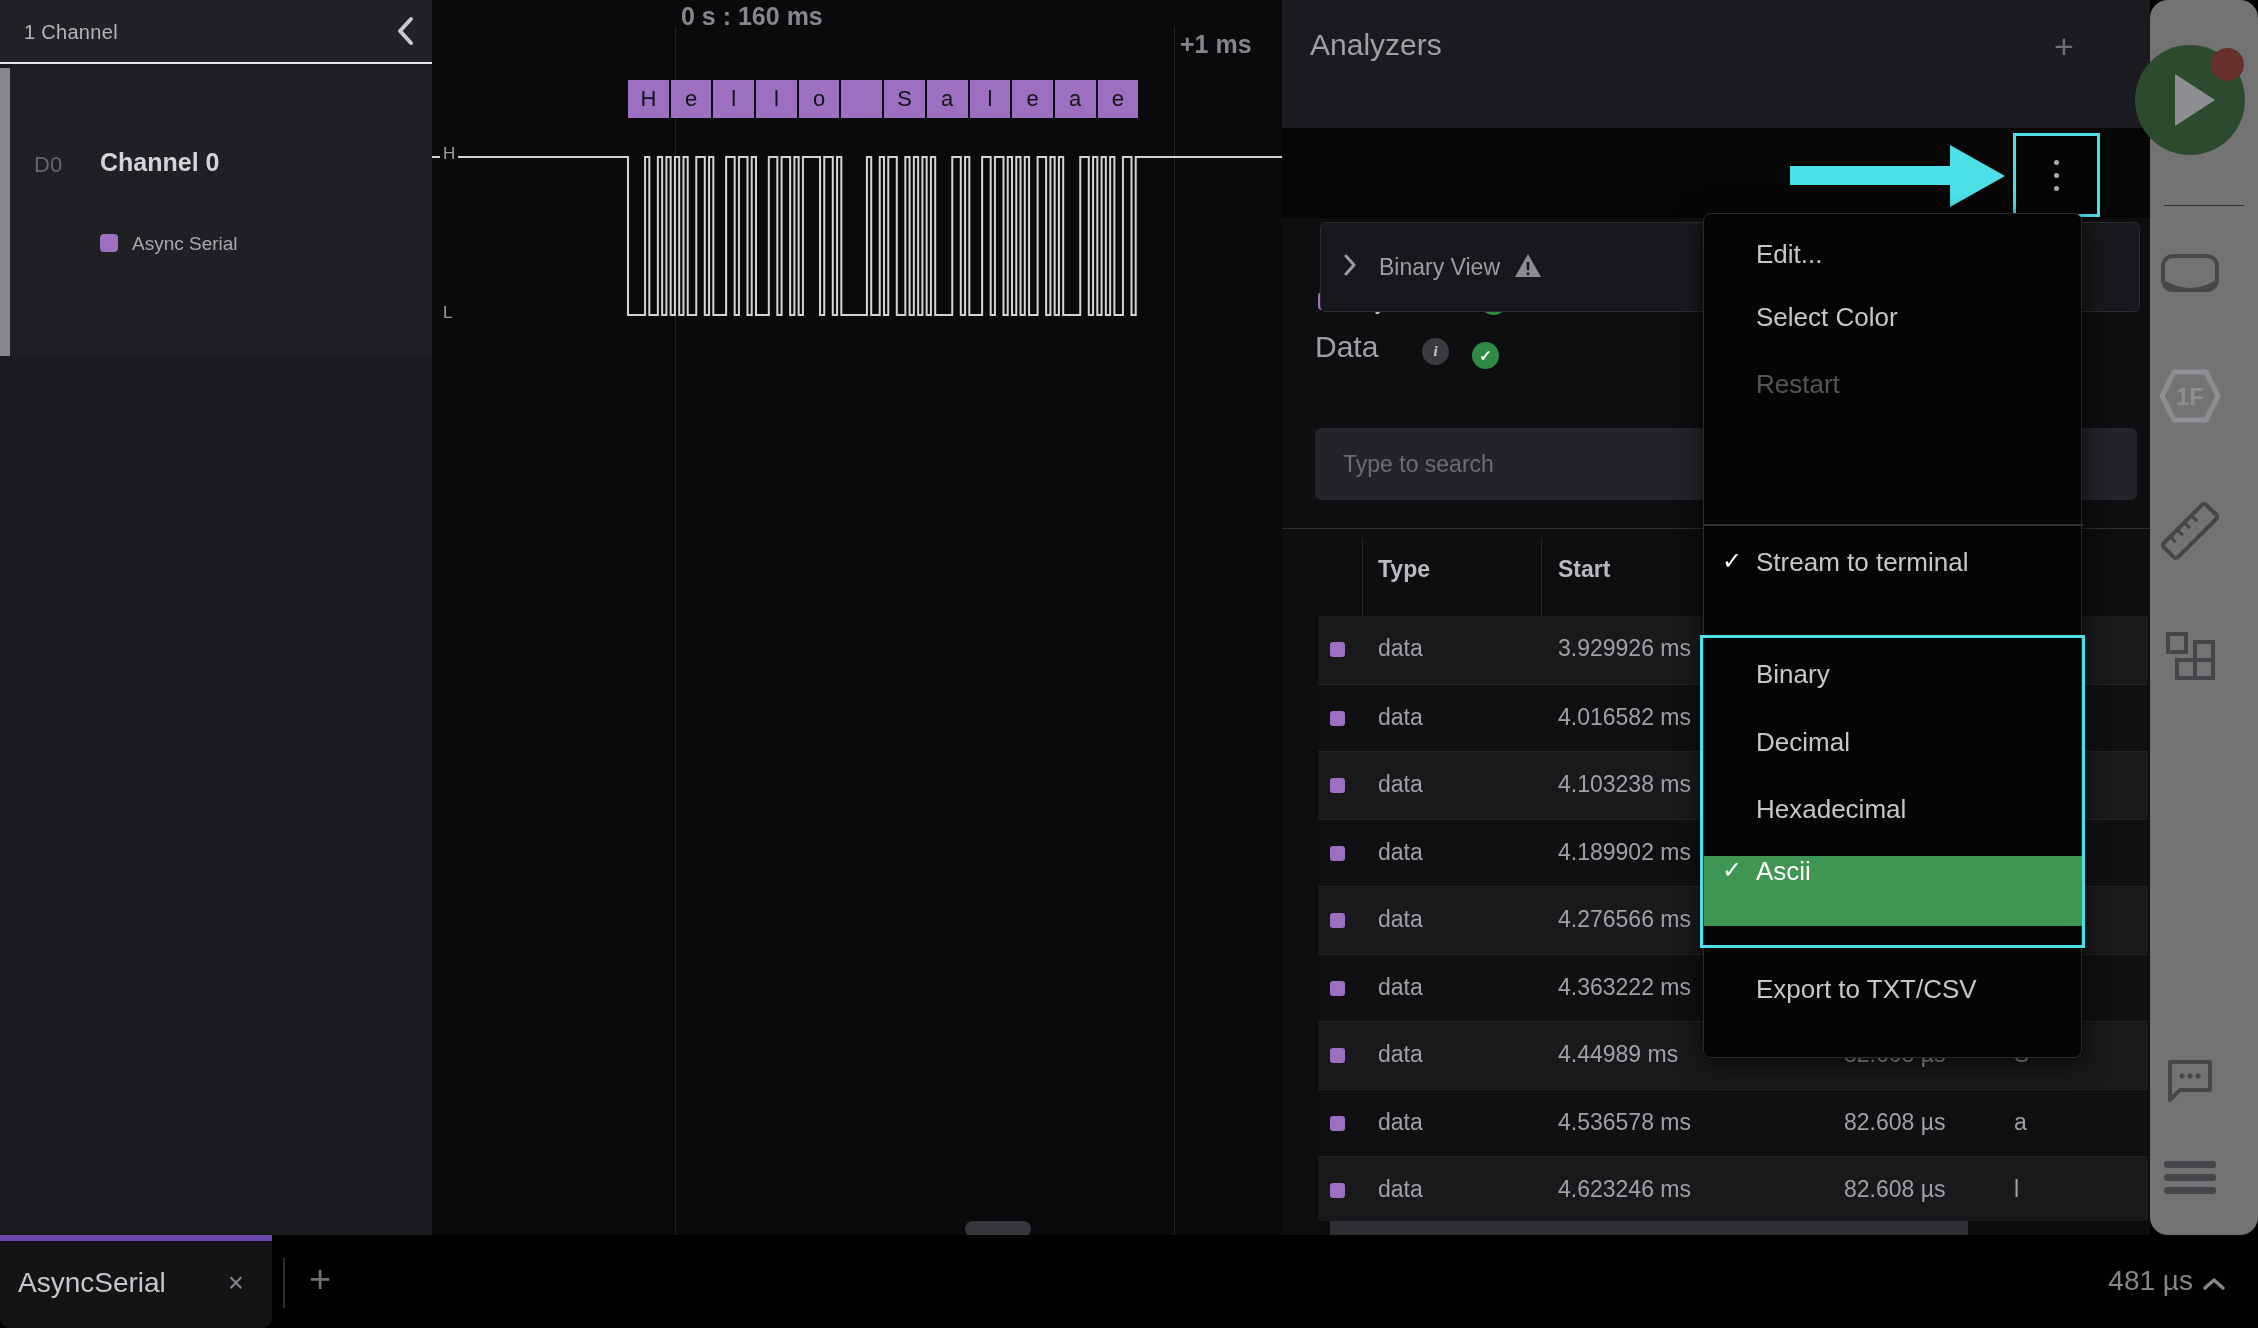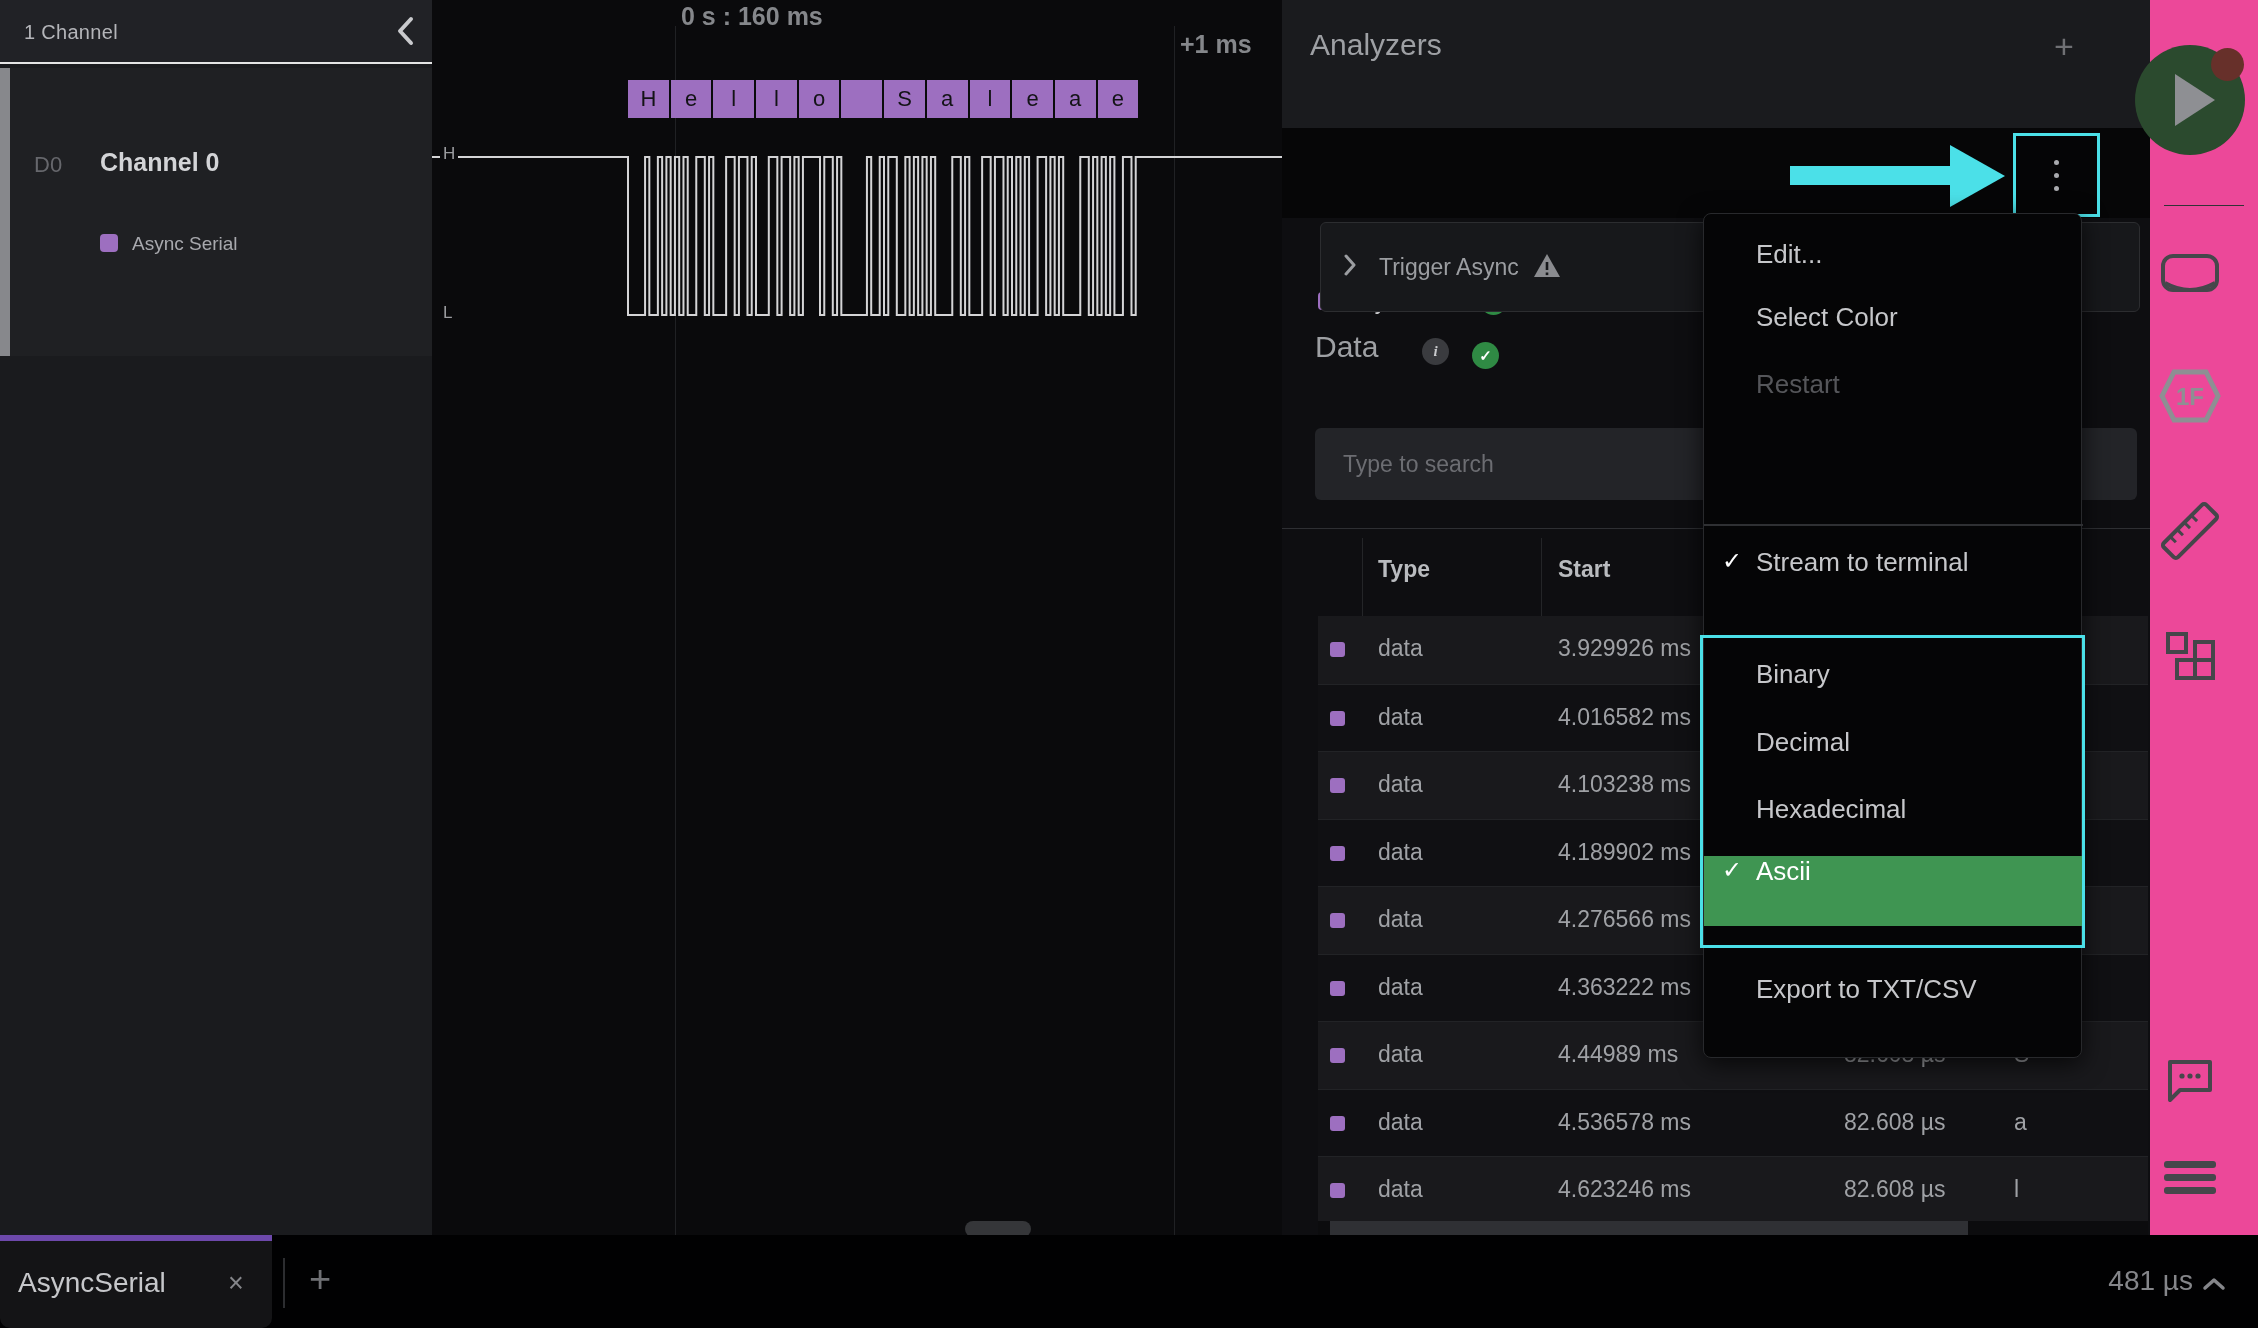--- a/index.html
+++ b/index.html
@@ -99,21 +99,21 @@
   #mi-edit { top:25px; } #mi-color { top:88px; } #mi-restart { top:155px; } #mi-delete { top:223px; }
   #menu-sep1 { position:absolute; left:0; top:310px; width:379px; height:2px; background:#2f3033; }
   #mi-stream { top:333px; }
   #mi-binary { top:445px; } #mi-decimal { top:513px; } #mi-hex { top:580px; }
   #mi-ascii { top:642px; height:70px; background:var(--green,#3f9552); color:#fff; }
   #mi-export { top:760px; }
   #radix-hilite { left:1700px; top:635px; width:385px; height:313px;
                   border:3px solid var(--cyan,#4be0e8); pointer-events:none; }
 
   
-  #sidebar { left:2150px; top:0; width:108px; height:1235px; background:#ec4899; }
+  #sidebar { left:2150px; top:0; width:108px; height:1235px; background:#737373;border-radius:18px; }
   #play-btn { left:-15px; top:45px; width:110px; height:110px; border-radius:50%; background:#2b4a2e;
               display:flex; align-items:center; justify-content:center; }
   #play-tri { width:0; height:0; border-top:26px solid transparent; border-bottom:26px solid transparent;
               border-left:40px solid #8e8f93; margin-left:10px; }
   #rec-badge { left:61px; top:48px; width:33px; height:33px; border-radius:50%; background:#67302a; }
   #sb-divider { left:14px; top:205px; width:80px; height:1px; background:#323337; }
   .sb-icon { display:flex; align-items:center; justify-content:center; }
   #icon-device { left:10px; top:253px; width:60px; height:50px; }
   #icon-1f { left:6px; top:369px; width:68px; height:58px; }
   #icon-ruler { left:8px; top:501px; width:64px; height:64px; }
@@ -206,21 +206,21 @@
       <i></i>
       <i></i>
   </div>
 
   <div id="trigger-box" class="abs">
     <span id="trigger-chevron">
       <svg width="14" height="22" viewBox="0 0 14 22">
           <polyline points="3,2 11,11 3,20" fill="none" stroke="#9b9da1" stroke-width="3" stroke-linecap="round" stroke-linejoin="round"></polyline>
         </svg>
     </span>
-    <span id="trigger-label">Trigger Async</span>
+    <span id="trigger-label">Binary View</span>
     <span id="trigger-warning">
       <svg width="28" height="25" viewBox="0 0 28 25">
           <path d="M14 1 L27 24 L1 24 Z" fill="#8a8b8f"></path>
           <rect x="12.7" y="9" width="2.6" height="8" fill="#17181b"></rect>
           <rect x="12.7" y="19.5" width="2.6" height="2.6" fill="#17181b"></rect>
         </svg>
     </span>
   </div>
 
   <div id="data-title" class="abs">Data</div>

